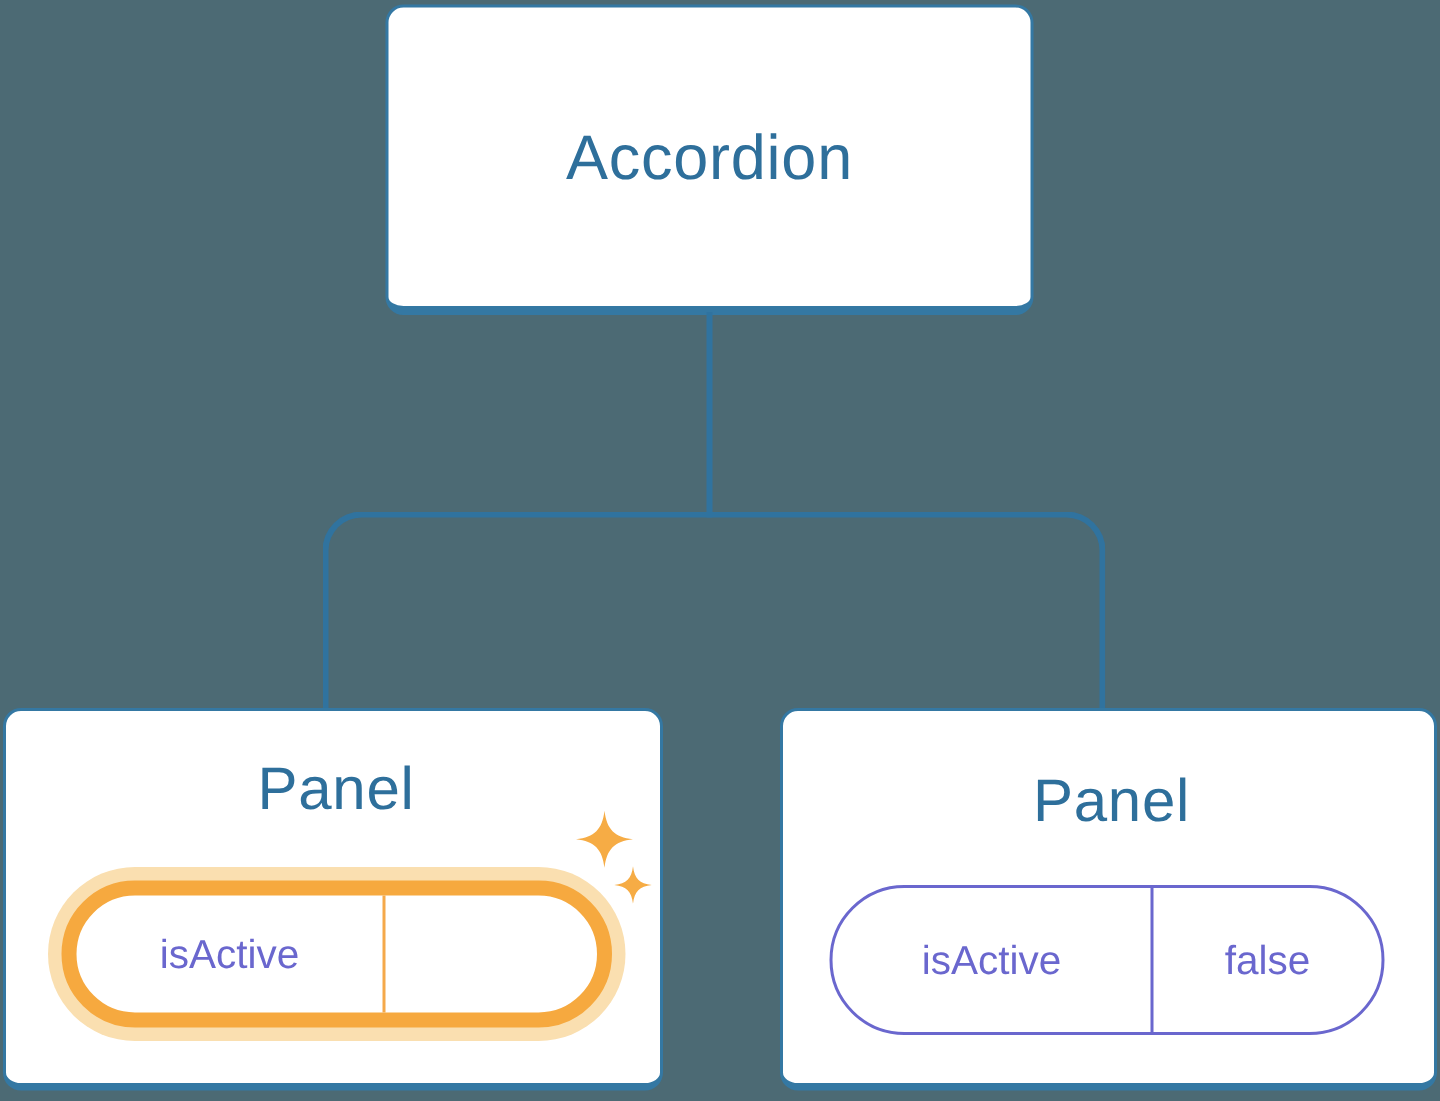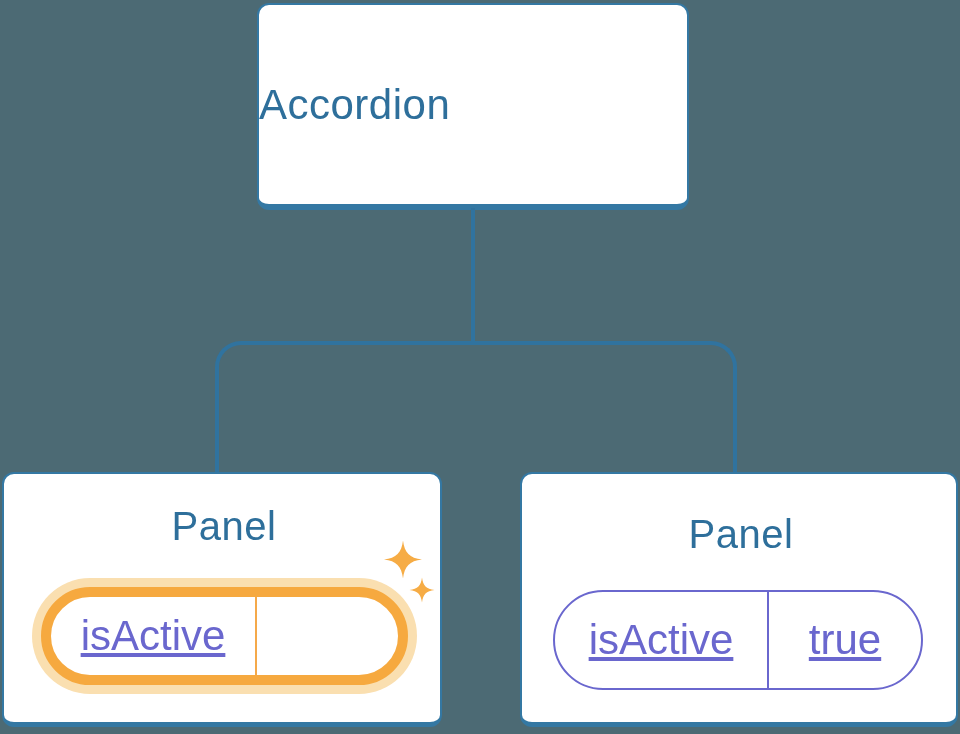--- a/index.html
+++ b/index.html
@@ -17,21 +17,21 @@
   .node{
     position:absolute;
     background:var(--white);
     border:2.5px solid var(--box-border);
     border-bottom-width:5px;
     border-radius:12px;
   }
   #accordion-node{
     left:257px;top:3px;width:432px;height:207px;
     border-bottom-width:6px;
-    display:flex;align-items:center;justify-content:flex-start;
+    display:flex;align-items:center;justify-content:center;
   }
   .node-title{
     color:var(--blue-text);
     font-size:42px;
     font-weight:500;
     letter-spacing:0.5px;
   }
   
   #connector-stem{
     position:absolute;left:471px;top:208px;width:4px;height:137px;
@@ -54,23 +54,22 @@
   #panel-node-right .panel-title{top:38px;}
   
   .pill{
     position:absolute;
     background:var(--white);
     display:flex;
     align-items:stretch;
   }
   .pill-cell{
     display:flex;align-items:center;justify-content:center;
-    font-size:42px;
+    font-size:27px;
     color:var(--purple);
-    text-decoration:underline;
   }
   #prop-pill-active{
     left:37px;top:113px;width:367px;height:98px;
     border:10px solid var(--orange);
     border-radius:60px;
     box-shadow:0 0 0 9px var(--orange-glow);
   }
   #prop-pill-active .pill-cell-name{width:206px;border-right:2px solid #F5A94A;}
   #prop-pill-active .pill-cell-value{flex:1;font-weight:700;color:var(--purple-bold);}
   #prop-pill-inactive{
@@ -104,15 +103,15 @@
 
 <svg id="sparkles" viewBox="0 0 52 63" xmlns="http://www.w3.org/2000/svg">
   <path fill="#F6AC45" d="M20 1 C21.5 13.4 26.6 18.5 39 20 C26.6 21.5 21.5 26.6 20 39 C18.5 26.6 13.4 21.5 1 20 C13.4 18.5 18.5 13.4 20 1 Z"></path>
   <path fill="#F6AC45" d="M39 38 C40 46.2 43.3 49.5 51.5 50.5 C43.3 51.5 40 54.8 39 63 C38 54.8 34.7 51.5 26.5 50.5 C34.7 49.5 38 46.2 39 38 Z"></path>
 </svg>
 
 <div class="node" id="panel-node-right">
   <div class="panel-title">Panel</div>
   <div class="pill" id="prop-pill-inactive">
     <div class="pill-cell pill-cell-name">isActive</div>
-    <div class="pill-cell pill-cell-value">true</div>
+    <div class="pill-cell pill-cell-value">false</div>
   </div>
 </div>
 
 </body></html>

